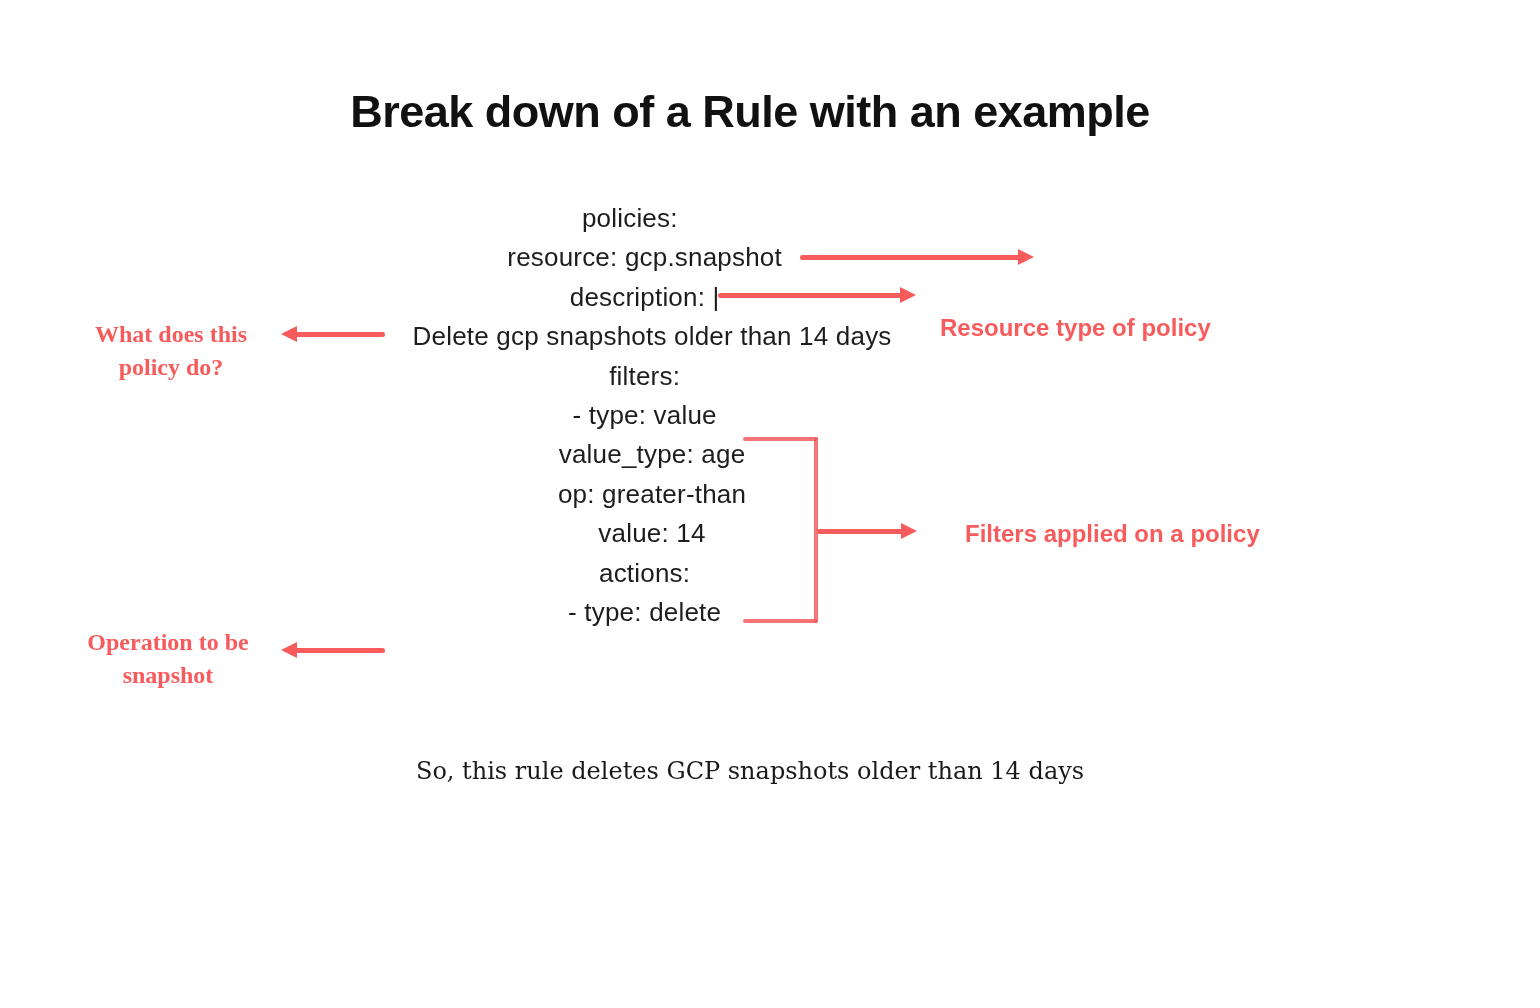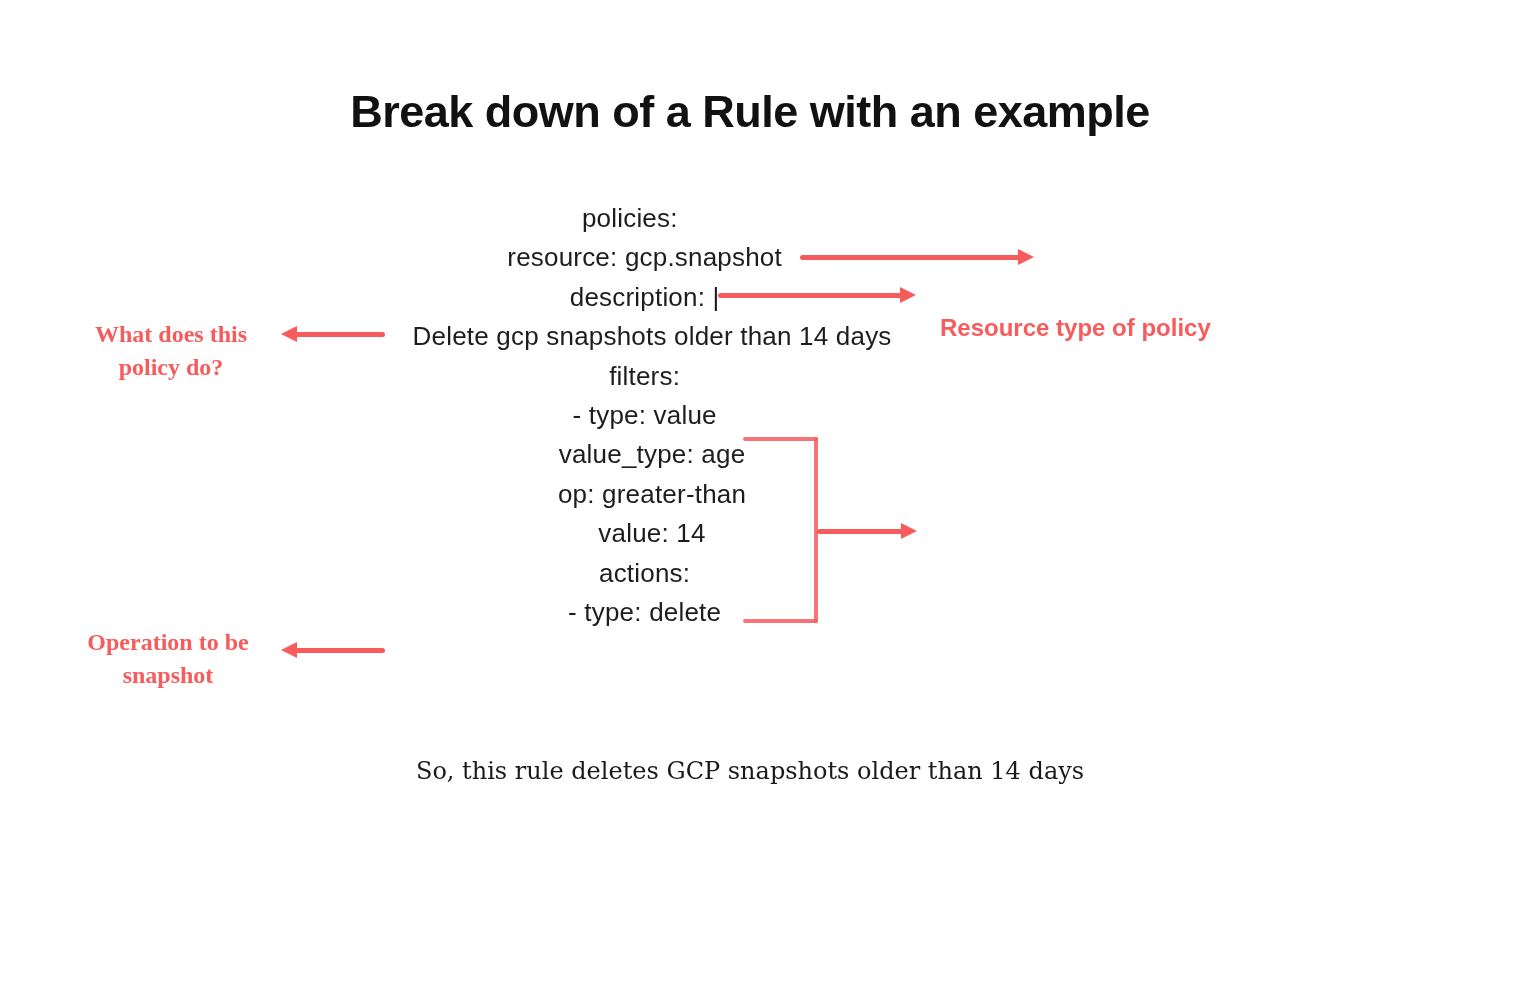--- a/index.html
+++ b/index.html
@@ -100,20 +100,21 @@
   </div>
   <div class="annot center" style="left:78px; top:318px; width:186px;">What does this policy do?</div>
 
   <div class="bracket-seg" style="left:743px; top:437px; width:75px; height:4px;"></div>
   <div class="bracket-seg" style="left:814px; top:437px; width:4px; height:186px;"></div>
   <div class="bracket-seg" style="left:743px; top:619px; width:75px; height:4px;"></div>
   <div class="arrow" style="left:817px; top:523px; width:100px;">
     <div class="shaft" style="left:0; width:86px;"></div>
     <div class="head-right"></div>
   </div>
+  <div class="annot" style="left:965px; top:517px;">Filters applied on a policy</div>
 
   <div class="arrow" style="left:281px; top:642px; width:104px;">
     <div class="shaft" style="right:0; width:90px;"></div>
     <div class="head-left"></div>
   </div>
   <div class="annot center" style="left:82px; top:626px; width:172px;">Operation to be snapshot</div>
 
   <div class="footer-note">So, this rule deletes GCP snapshots older than 14 days</div>
 
 </div>

